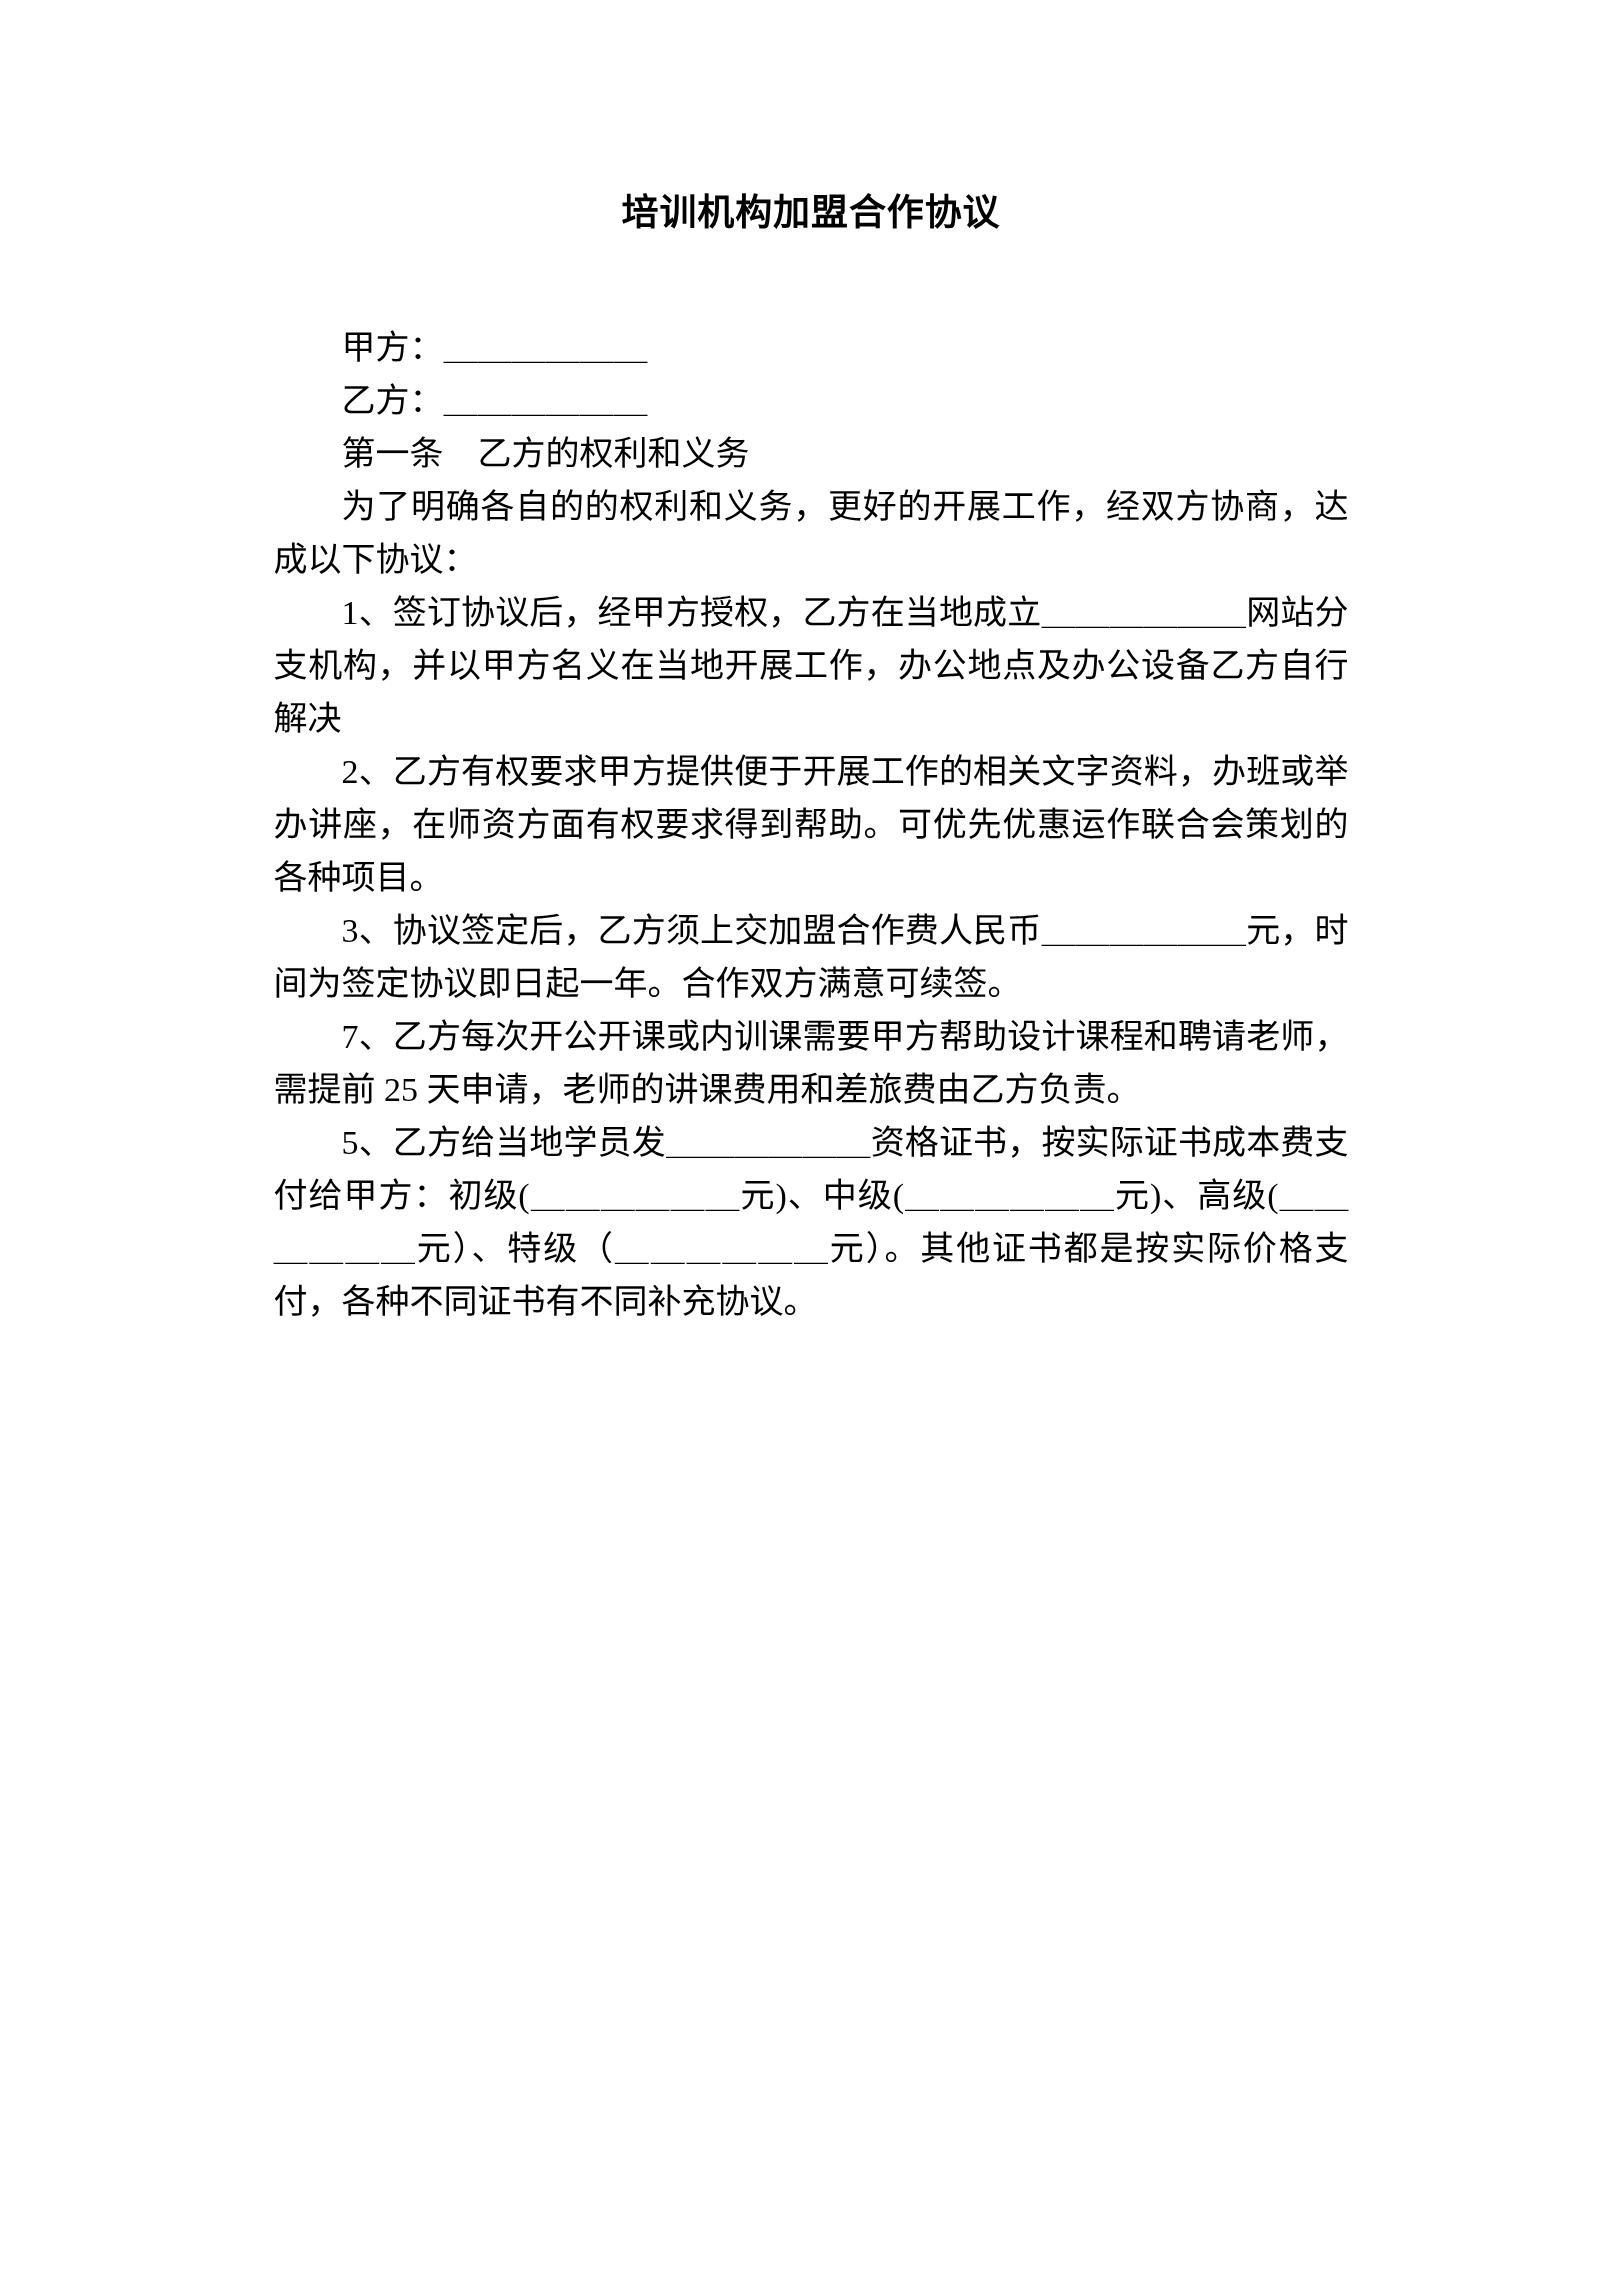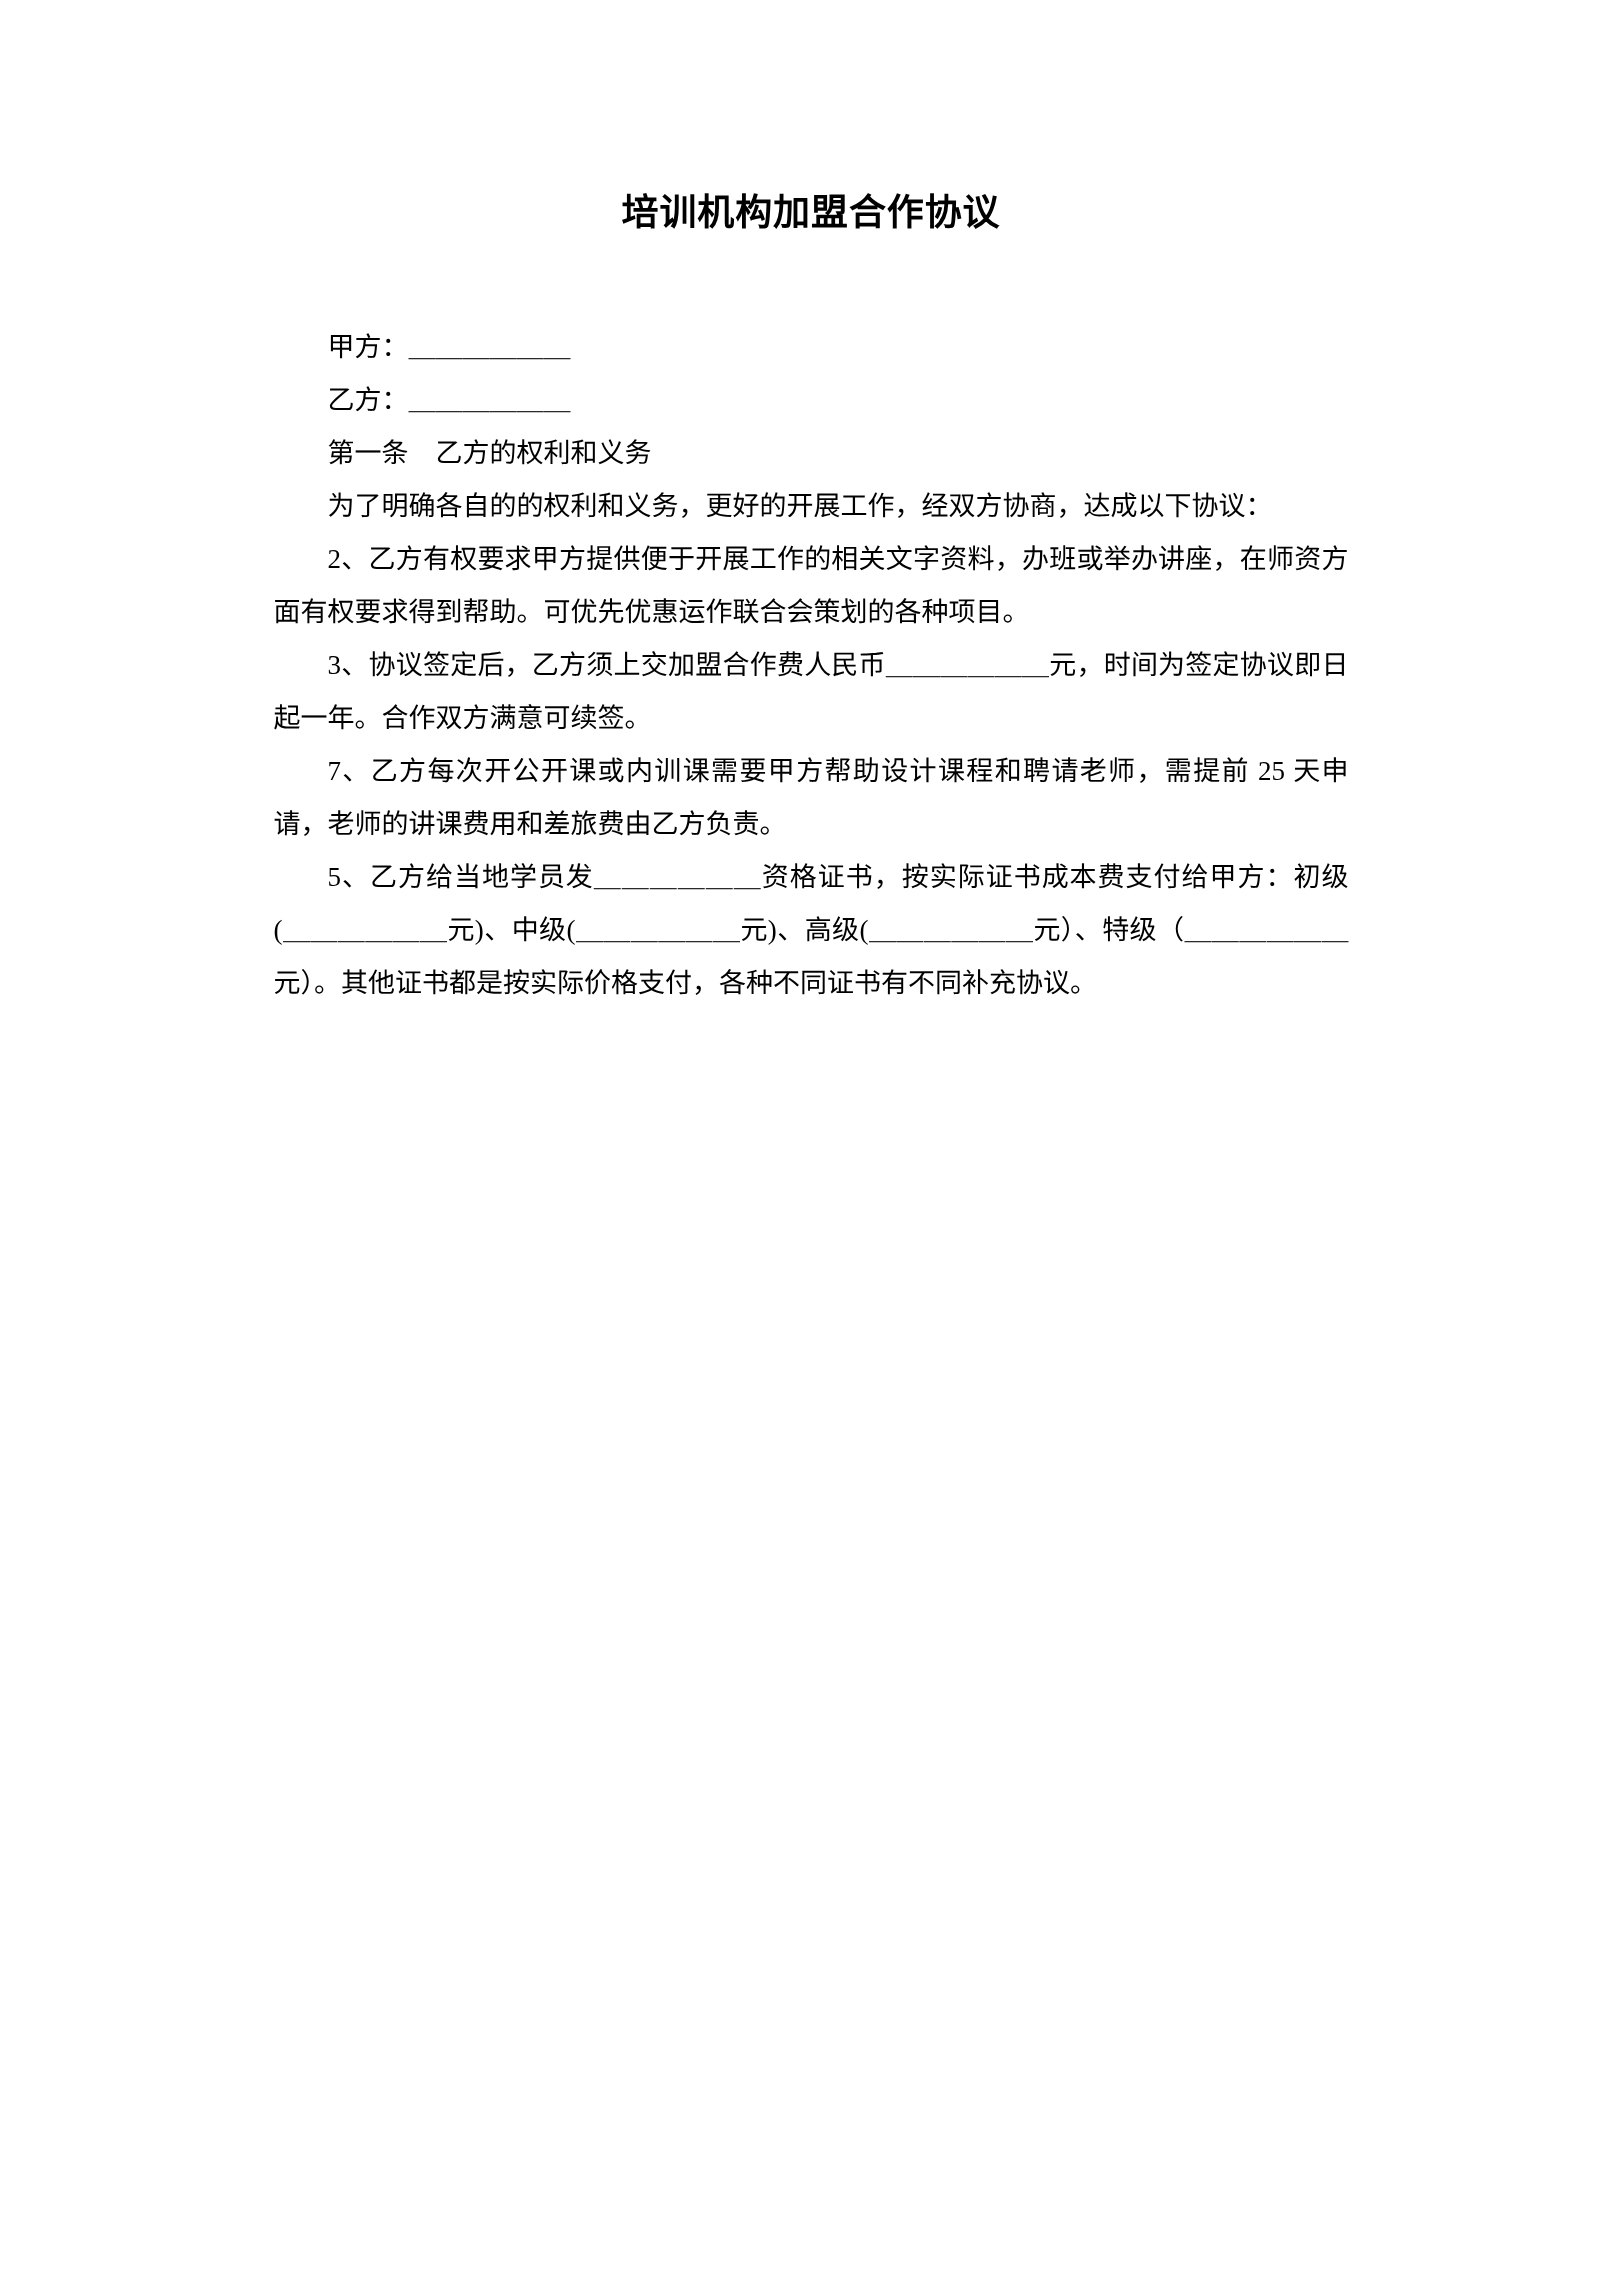--- a/index.html
+++ b/index.html
@@ -24,39 +24,40 @@
     margin: 0 0 84px 0;
     text-align: center;
     font-size: 37px;
     font-weight: bold;
     letter-spacing: 0.9px;
     line-height: 1.3;
     color: #000000;
   }
   .doc-body p {
     margin: 0;
-    font-size: 27px;
+    font-size: 34px;
     line-height: 53px;
     text-align: justify;
     text-justify: inter-ideograph;
     text-indent: 2em;
     word-break: break-all;
     color: #000000;
   }
 </style>
 </head>
 <body>
 
 <div class="page">
   <h1 class="doc-title">培训机构加盟合作协议</h1>
 
   <div class="doc-body">
     <p>甲方：＿＿＿＿＿＿</p>
     <p>乙方：＿＿＿＿＿＿</p>
     <p>第一条　乙方的权利和义务</p>
     <p>为了明确各自的的权利和义务，更好的开展工作，经双方协商，达成以下协议：</p>
+    <p>1、签订协议后，经甲方授权，乙方在当地成立＿＿＿＿＿＿网站分支机构，并以甲方名义在当地开展工作，办公地点及办公设备乙方自行解决</p>
     <p>2、乙方有权要求甲方提供便于开展工作的相关文字资料，办班或举办讲座，在师资方面有权要求得到帮助。可优先优惠运作联合会策划的各种项目。</p>
     <p>3、协议签定后，乙方须上交加盟合作费人民币＿＿＿＿＿＿元，时间为签定协议即日起一年。合作双方满意可续签。</p>
     <p>7、乙方每次开公开课或内训课需要甲方帮助设计课程和聘请老师，需提前 25 天申请，老师的讲课费用和差旅费由乙方负责。</p>
     <p>5、乙方给当地学员发＿＿＿＿＿＿资格证书，按实际证书成本费支付给甲方：初级(＿＿＿＿＿＿元)、中级(＿＿＿＿＿＿元)、高级(＿＿＿＿＿＿元）、特级（＿＿＿＿＿＿元）。其他证书都是按实际价格支付，各种不同证书有不同补充协议。</p>
   </div>
 </div>
 
 
 </body></html>

